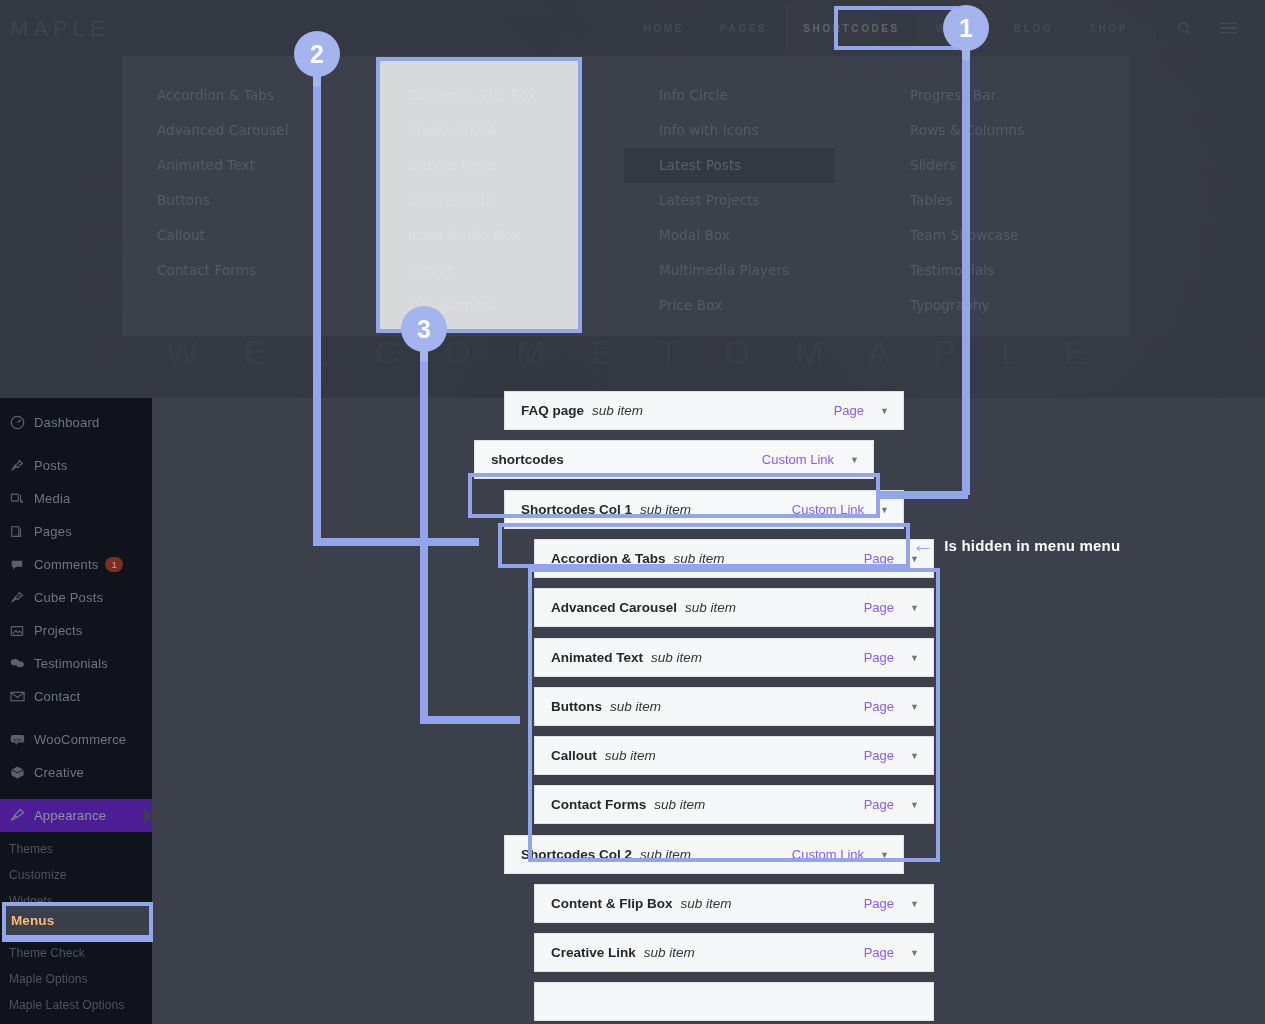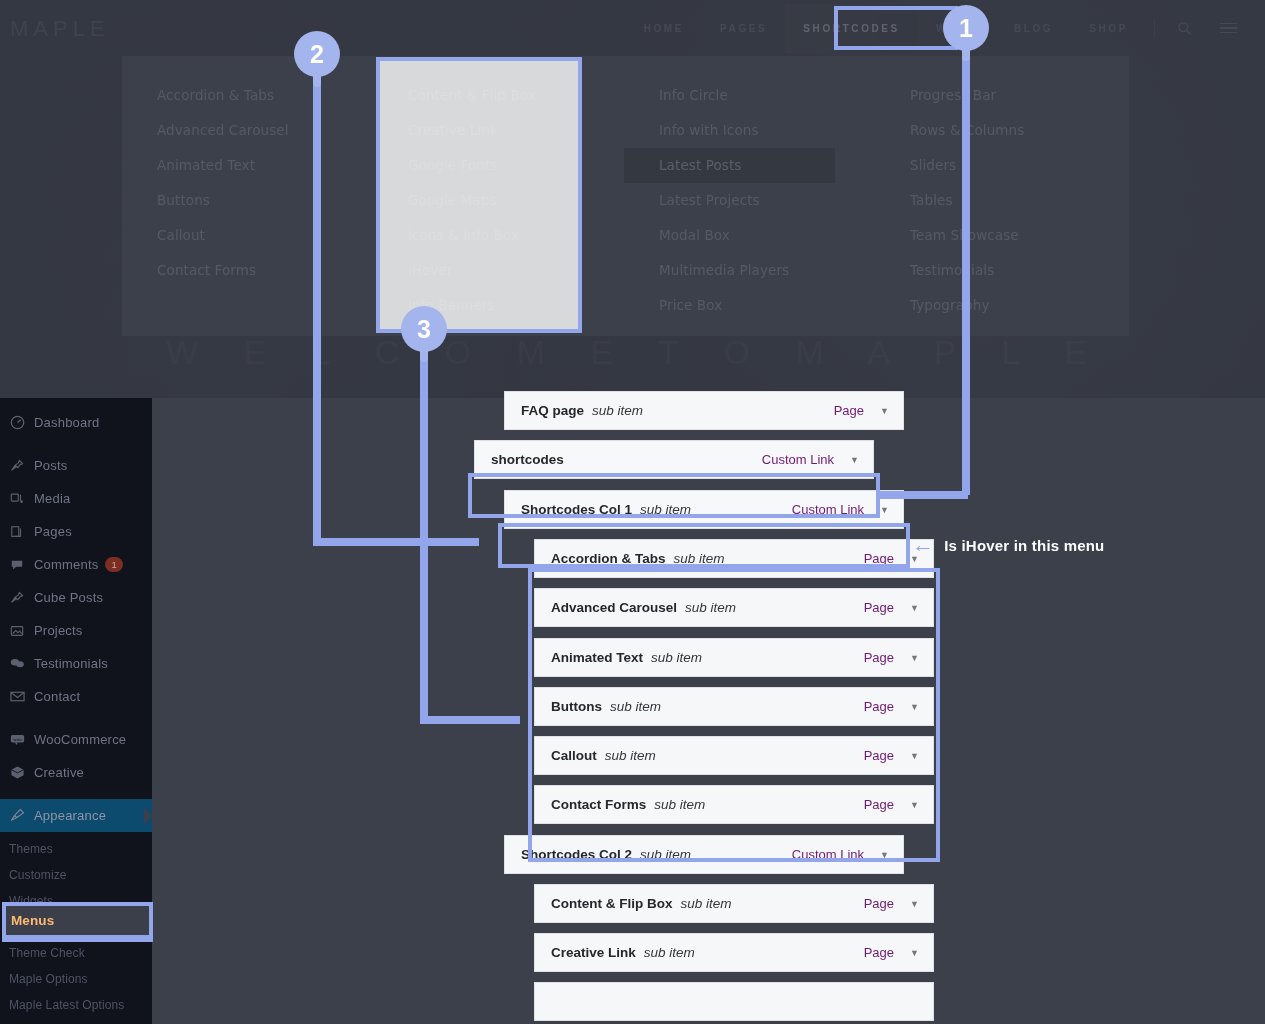--- a/index.html
+++ b/index.html
@@ -71,21 +71,21 @@
     background:#3c404a;
   }
   .wp-sidebar{
     position:absolute; left:0; top:0; width:152px; height:626px;
     background:#10131c;
   }
   .wp-item{ height:33px; display:flex; align-items:center; padding-left:10px; cursor:pointer; }
   .wp-item .ico{ width:24px; font-size:13px; color:#5b6070; display:flex; align-items:center; justify-content:flex-start; }
   .wp-item .lbl{ font-size:13px; color:#6f7486; letter-spacing:.2px; }
   .wp-item.sep{ margin-top:10px; }
-  .wp-item.appearance{ background:#0c4a6e; position:relative; }
+  .wp-item.appearance{ background:#4c1d95; position:relative; }
   .wp-item.appearance .lbl{ color:#8e94a6; }
   .wp-item.appearance::after{
     content:""; position:absolute; right:-8px; top:9px;
     border:8px solid transparent; border-left-color:#3c404a;
   }
   .wp-badge{
     margin-left:7px; background:#7a2f22; color:#cfa79d; font-size:9.5px;
     border-radius:9px; padding:1px 6px; line-height:13px;
   }
   .wp-sub{ height:26px; display:flex; align-items:center; padding-left:9px; font-size:12px; color:#4e5365; cursor:pointer; letter-spacing:.1px;}
@@ -100,21 +100,21 @@
 
   
   .rows{ position:absolute; left:0; top:0; width:1113px; height:626px; }
 
   .row{
     position:absolute; background:#f6f7f8; border:1px solid #dfe1e4;
     display:flex; align-items:center; height:39px; cursor:pointer;
   }
   .row .title{ font-size:13.5px; color:#23282d; font-weight:700; }
   .row .sub{ font-size:13.5px; color:#32373c; font-style:italic; margin-left:8px; font-weight:400; }
-  .row .type{ margin-left:auto; font-size:13px; color:#701a75; }
+  .row .type{ margin-left:auto; font-size:13px; color:#8b5cf6; }
   .row .caret{ margin:0 14px 0 16px; font-size:9px; color:#72777c; }
   .row .pad{ padding-left:16px; display:flex; align-items:center; }
 
   
   .hlbox{ position:absolute; border:4px solid #93a6ec; z-index:20; pointer-events:none; }
 
   
   .ln{ position:absolute; background:#93a6ec; z-index:19; }
 
   
@@ -478,14 +478,14 @@
   <span>2</span>
   <span class="tail"></span>
 </div>
 <div class="badge" style="left:401px; top:306px;">
   <span>3</span>
   <span class="tail"></span>
 </div>
 
 <div class="note" style="left:912px; top:534px;">
   <span class="arrow">←</span>
-  <span>Is iHover in this menu</span>
+  <span>Is hidden in menu menu</span>
 </div>
 
 </body></html>

